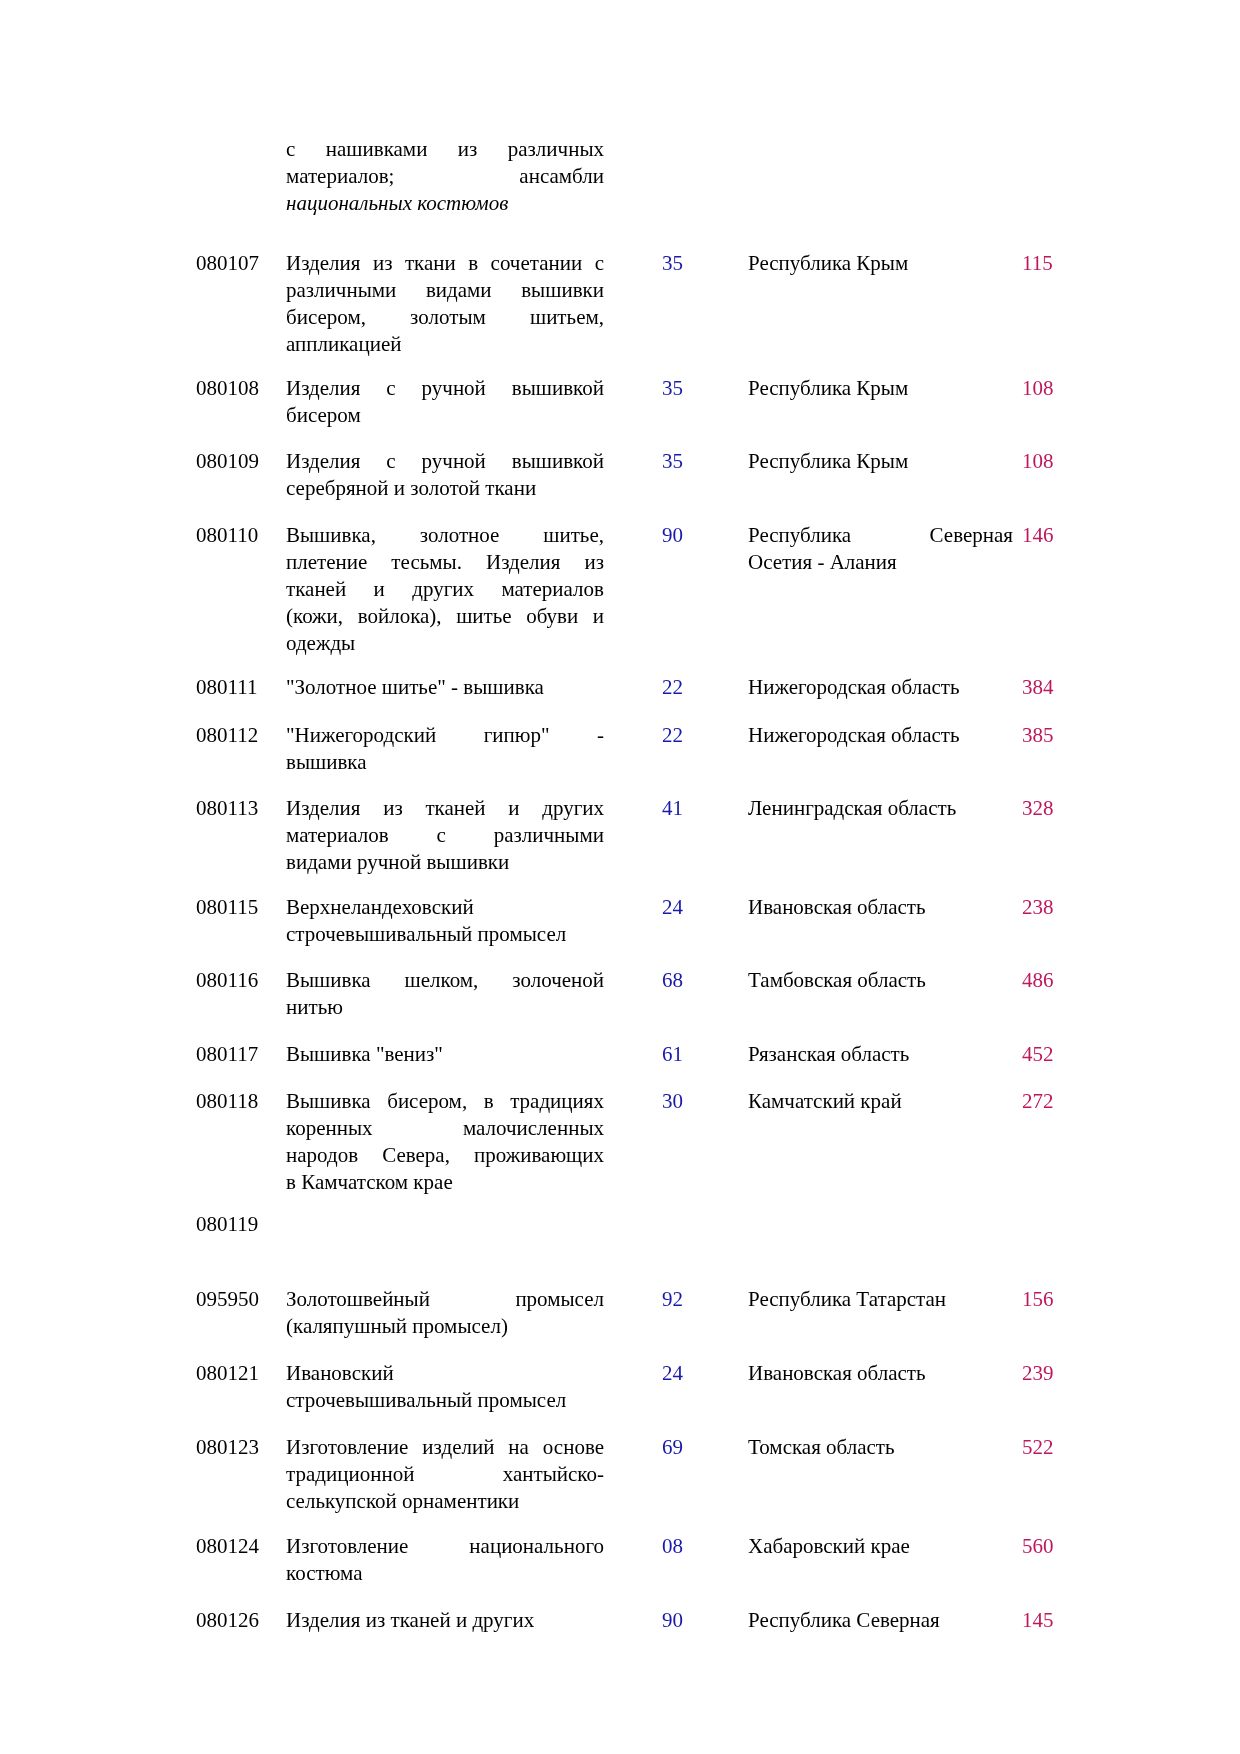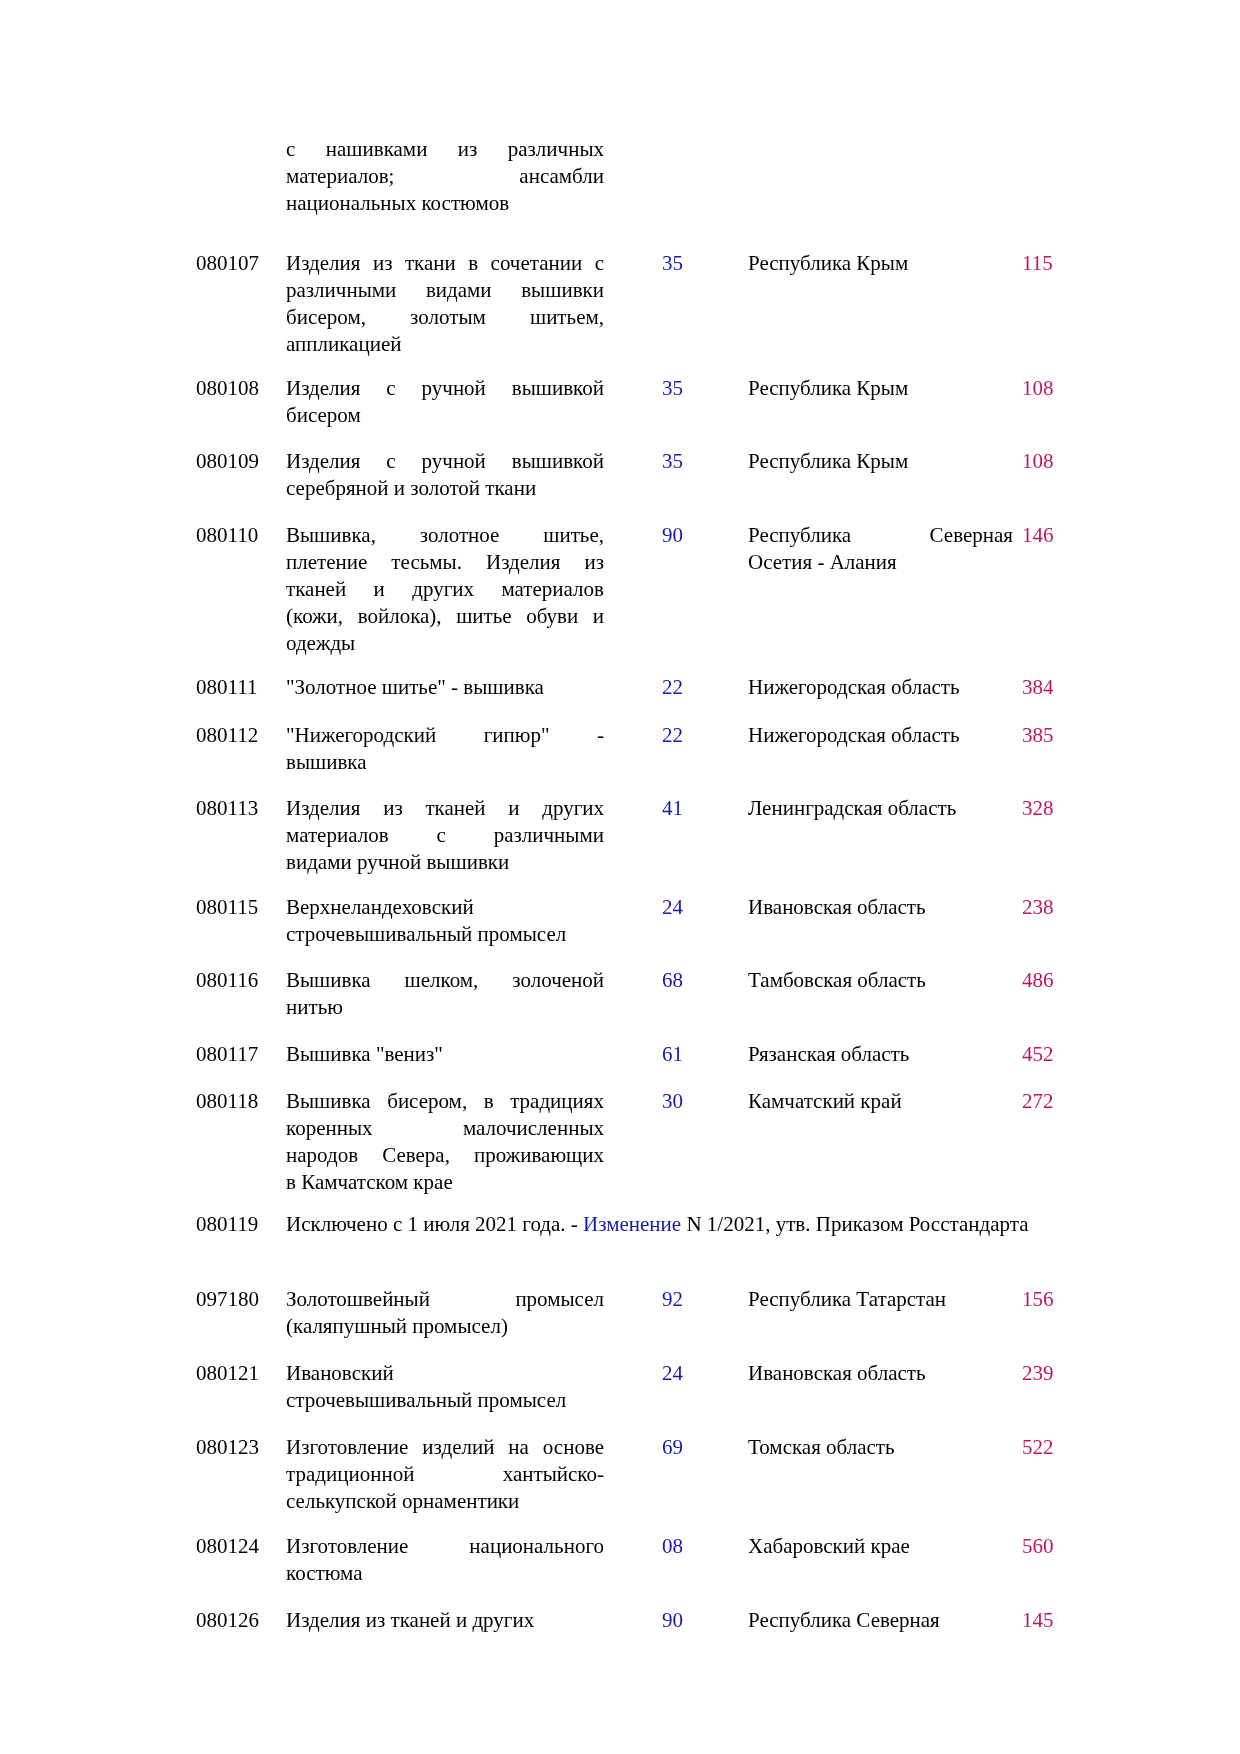--- a/index.html
+++ b/index.html
@@ -17,21 +17,21 @@
   .jl { text-align: justify; text-align-last: justify; display: block; }
 </style>
 </head>
 <body>
 
 <div class="page" id="page">
     <div class="row" style="top: 116px;">
       <div class="name">
         <span class="jl">с нашивками из различных</span>
         <span class="jl">материалов; ансамбли</span>
-        <span style="display: block;">национальных костюмов</span>
+        <span style="display: block; font-style: italic;">национальных костюмов</span>
       </div>
     </div>
     <div class="row" style="top: 230px;">
       <div class="code">080107</div>
       <div class="name">
         <span class="jl">Изделия из ткани в сочетании с</span>
         <span class="jl">различными видами вышивки</span>
         <span class="jl">бисером, золотым шитьем,</span>
         <span style="display: block;">аппликацией</span>
       </div>
@@ -162,25 +162,24 @@
       </div>
       <div class="num">30</div>
       <div class="region">
         <span style="display: block;">Камчатский край</span>
       </div>
       <div class="page-ref">272</div>
     </div>
     <div class="row" style="top: 1191px;">
       <div class="code">080119</div>
       <div class="wide">
-        <div><span>Исключено с 1 июля 2021 года. - </span><span class="link">Изменение</span><span> N 1/2021, утв. Приказом Росстандарта</span></div>
       </div>
     </div>
     <div class="row" style="top: 1266px;">
-      <div class="code">097180</div>
+      <div class="code">095950</div>
       <div class="name">
         <span class="jl">Золотошвейный промысел</span>
         <span style="display: block;">(каляпушный промысел)</span>
       </div>
       <div class="num">92</div>
       <div class="region">
         <span style="display: block;">Республика Татарстан</span>
       </div>
       <div class="page-ref">156</div>
     </div>

